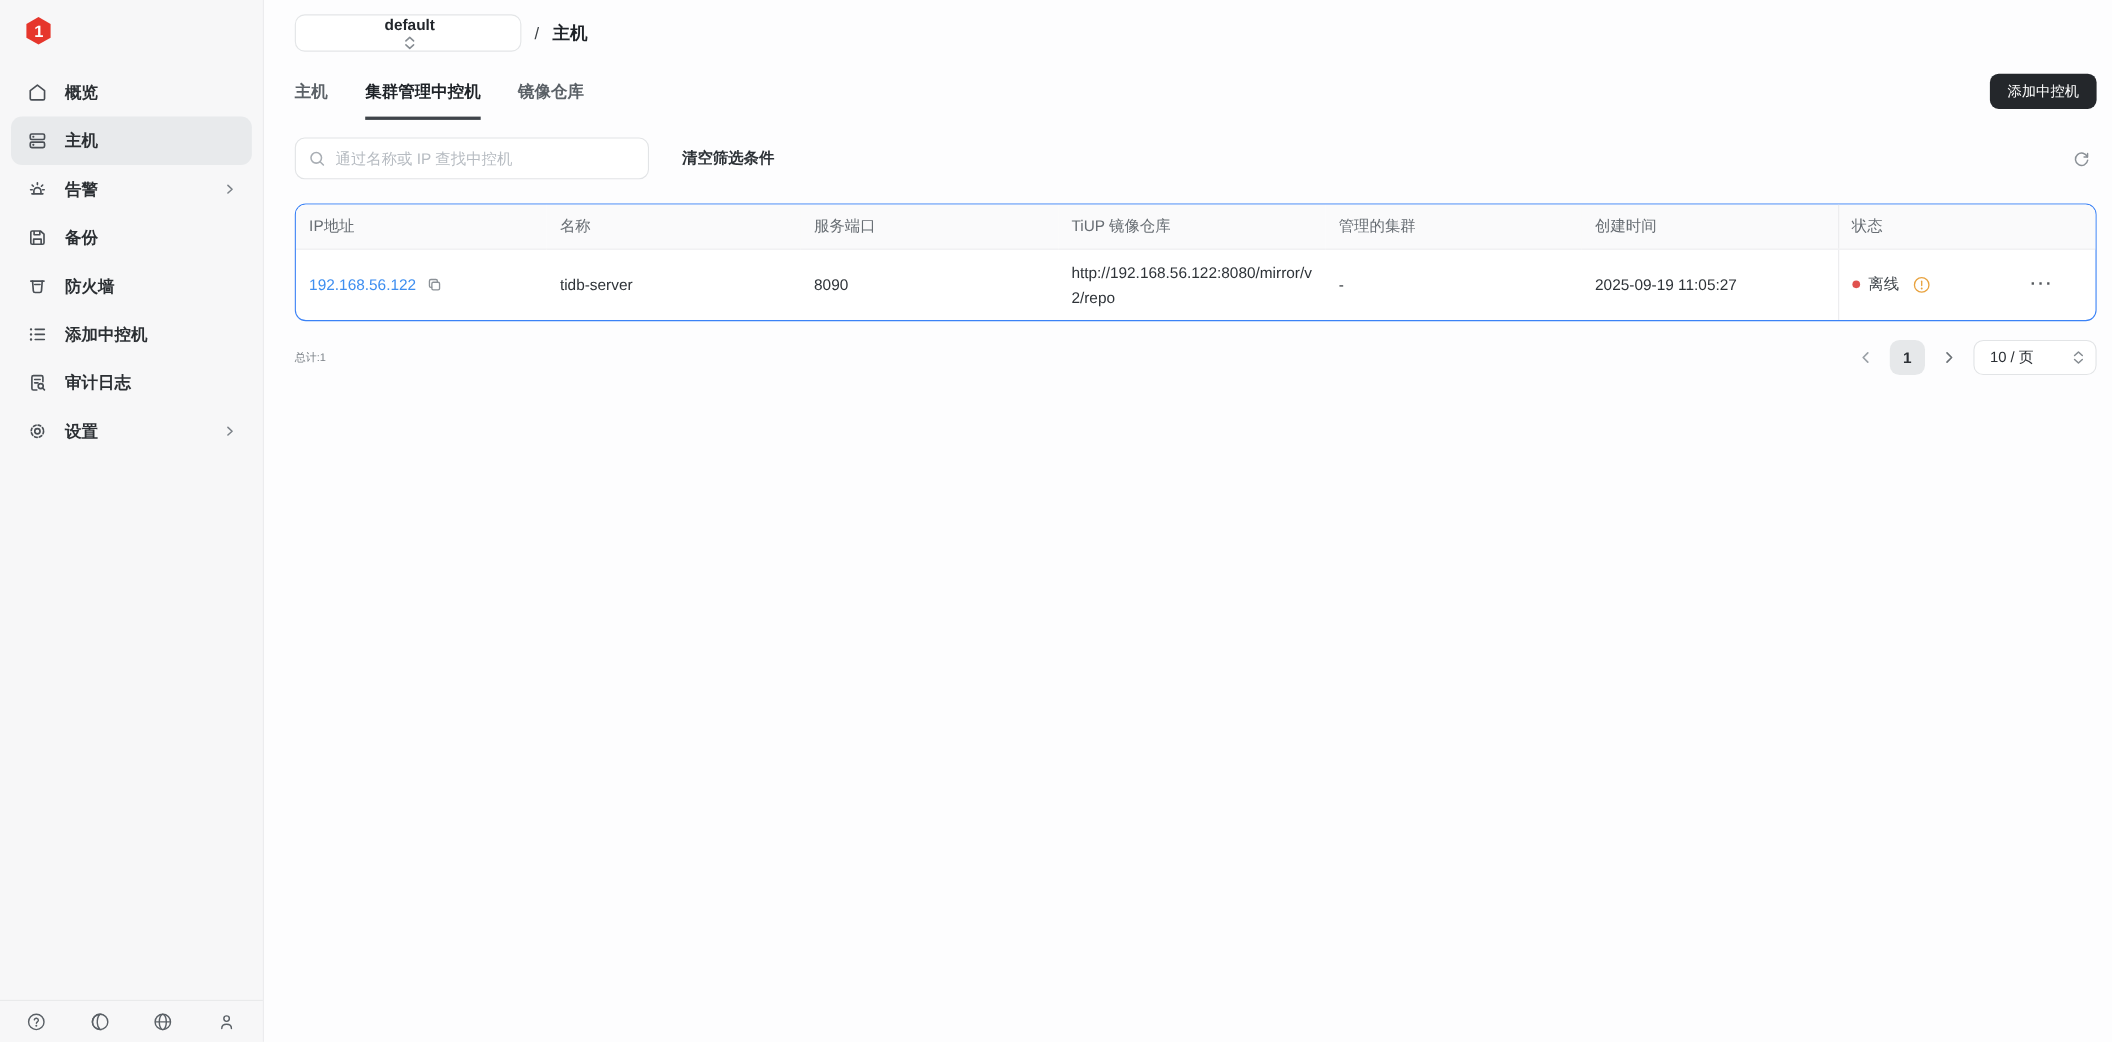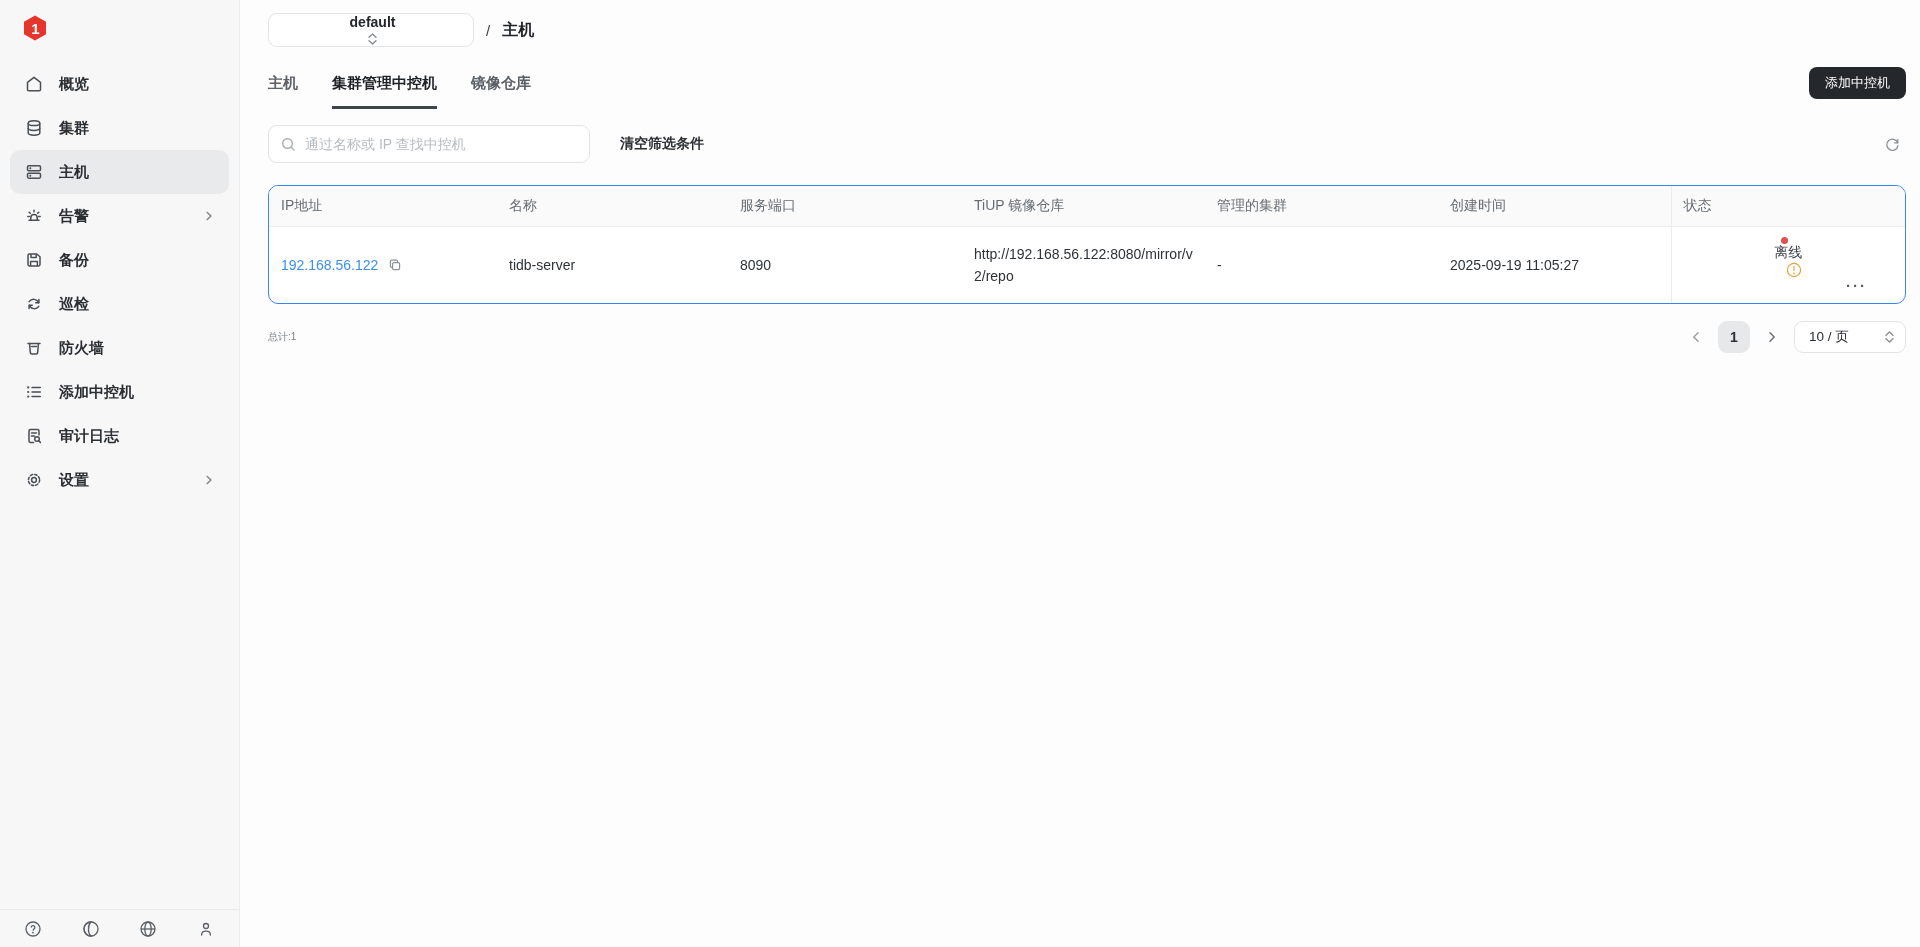--- a/index.html
+++ b/index.html
@@ -85,21 +85,21 @@
     background:#fafafb; height:40px; text-align:left;
     font-weight:400; font-size:14px; color:#676d73;
     padding:0 12px; border-bottom:1px solid #ececee;
   }
   tbody td { padding:10px 12px; font-size:14px; color:#2e3338; vertical-align:middle; height:62px; }
   th.status-col, td.status-col { border-left:1px solid #ececee; }
   .ip-cell { display:flex; align-items:center; gap:9px; }
   .ip-link { color:#3e8ef0; cursor:pointer; }
   .copy-icon { color:#8b9197; width:16px; height:16px; cursor:pointer; }
   .mirror-cell { line-height:22px; word-break:break-all; }
-  .status-cell { display:flex; align-items:center;flex-direction:column; }
+  .status-cell { display:flex; align-items:center; }
   .status-dot { width:7px; height:7px; border-radius:50%; background:#e0524e; margin-right:8px; flex:none; }
   .status-label { color:#3f454b; }
   .warn-icon { width:16px; height:16px; color:#e8a23e; margin-left:12px; }
   .more-btn {
     margin-left:auto; margin-right:26px; color:#55595e; font-size:15px;
     letter-spacing:2px; font-weight:700; cursor:pointer; line-height:1;
   }
 
   
   .pagination-row { margin-top:17px; display:flex; align-items:center; }
@@ -134,30 +134,20 @@
 
     <div class="menu-item">
       <span class="mi-icon">
         <svg viewBox="0 0 20 20" fill="none" stroke="currentColor" stroke-width="1.5" stroke-linejoin="round">
             <path d="M3.5 8.3 10 3.3l6.5 5v7.2a1.3 1.3 0 0 1-1.3 1.3H4.8a1.3 1.3 0 0 1-1.3-1.3Z"></path>
           </svg>
       </span>
       <span>概览</span>
     </div>
 
-    <div class="menu-item">
-      <span class="mi-icon">
-        <svg viewBox="0 0 20 20" fill="none" stroke="currentColor" stroke-width="1.5">
-            <ellipse cx="10" cy="5.2" rx="5.8" ry="2.4"></ellipse>
-            <path d="M4.2 5.2v9.6c0 1.3 2.6 2.4 5.8 2.4s5.8-1.1 5.8-2.4V5.2"></path>
-            <path d="M4.2 10c0 1.3 2.6 2.4 5.8 2.4s5.8-1.1 5.8-2.4"></path>
-          </svg>
-      </span>
-      <span>集群</span>
-    </div>
 
     <div class="menu-item active">
       <span class="mi-icon">
         <svg viewBox="0 0 20 20" fill="none" stroke="currentColor" stroke-width="1.5">
             <rect x="3.5" y="3.8" width="13" height="5" rx="1.4"></rect>
             <rect x="3.5" y="11.2" width="13" height="5" rx="1.4"></rect>
             <path d="M6.3 6.3h.01M6.3 13.7h.01" stroke-linecap="round" stroke-width="2"></path>
           </svg>
       </span>
       <span>主机</span>
@@ -183,31 +173,20 @@
       <span class="mi-icon">
         <svg viewBox="0 0 20 20" fill="none" stroke="currentColor" stroke-width="1.5" stroke-linejoin="round">
             <path d="M4 5.4A1.4 1.4 0 0 1 5.4 4h7.3L16 6.8v7.8a1.4 1.4 0 0 1-1.4 1.4H5.4A1.4 1.4 0 0 1 4 14.6Z"></path>
             <path d="M7 4v3.4h5.2V4"></path>
             <path d="M6.6 16v-4.6h6.8V16"></path>
           </svg>
       </span>
       <span>备份</span>
     </div>
 
-    <div class="menu-item">
-      <span class="mi-icon">
-        <svg viewBox="0 0 20 20" fill="none" stroke="currentColor" stroke-width="1.5" stroke-linecap="round" stroke-linejoin="round">
-            <path d="M5.2 7.6a5.4 5.4 0 0 1 9.4 1.1"></path>
-            <path d="M14.9 5.5v3.2h-3.2"></path>
-            <path d="M14.8 12.4a5.4 5.4 0 0 1-9.4-1.1"></path>
-            <path d="M5.1 14.5v-3.2h3.2"></path>
-          </svg>
-      </span>
-      <span>巡检</span>
-    </div>
 
     <div class="menu-item">
       <span class="mi-icon">
         <svg viewBox="0 0 20 20" fill="none" stroke="currentColor" stroke-width="1.5" stroke-linecap="round" stroke-linejoin="round">
             <path d="M4 5.6h12"></path>
             <path d="M5.6 5.6l.7 8.8a1.6 1.6 0 0 0 1.6 1.5h4.2a1.6 1.6 0 0 0 1.6-1.5l.7-8.8"></path>
             <path d="M7.6 8.6h4.8"></path>
           </svg>
       </span>
       <span>防火墙</span>

